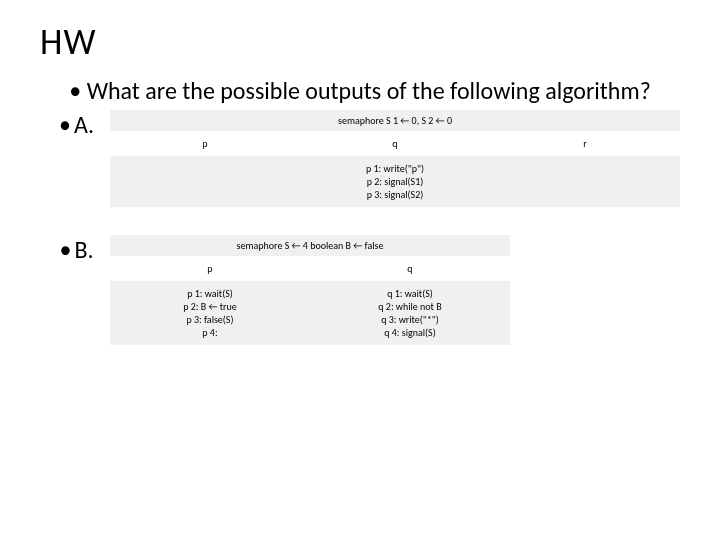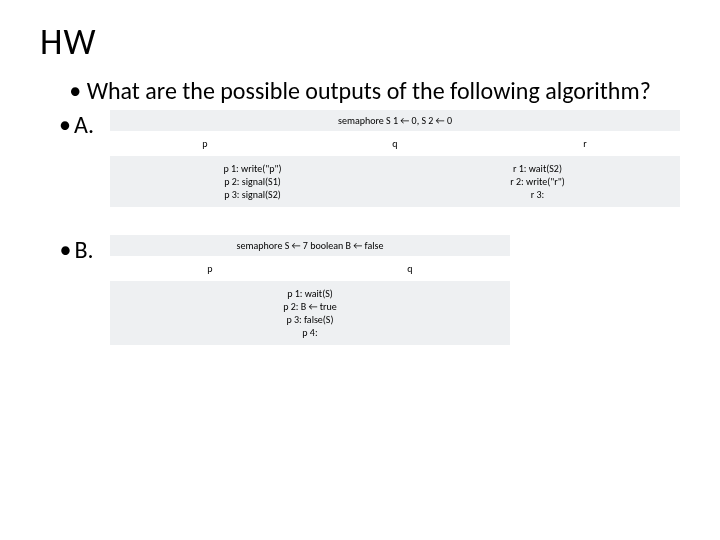--- a/index.html
+++ b/index.html
@@ -75,37 +75,38 @@
     <div class="tbl-header">semaphore S 1 ← 0, S 2 ← 0</div>
     <div class="tbl-row col3 headrow whiterow">
       <div>p</div>
       <div>q</div>
       <div>r</div>
     </div>
     <div class="tbl-row col3 bodyrow">
       <div style="white-space:pre-line">p 1: write("p")
 p 2: signal(S1)
 p 3: signal(S2)</div>
-      <div style="white-space:pre-line">r 1: wait(S2)
-r 2: write("r")
-r 3:</div>
     </div>
   </div>
 </div>
 
 <div style="height:20px"></div>
 
 <div class="item-row">
   <div class="item-label"><span class="bullet">•</span><span>B.</span></div>
   <div class="tbl tbl-b">
-    <div class="tbl-header">semaphore S ← 7 boolean B ← false</div>
+    <div class="tbl-header">semaphore S ← 4 boolean B ← false</div>
     <div class="tbl-row col2 headrow whiterow">
       <div>p</div>
       <div>q</div>
     </div>
     <div class="tbl-row col2 bodyrow">
       <div style="white-space:pre-line">p 1: wait(S)
 p 2: B ← true
 p 3: false(S)
 p 4:</div>
+      <div style="white-space:pre-line">q 1: wait(S)
+q 2: while not B
+q 3: write("*")
+q 4: signal(S)</div>
     </div>
   </div>
 </div>
 
 </body></html>

